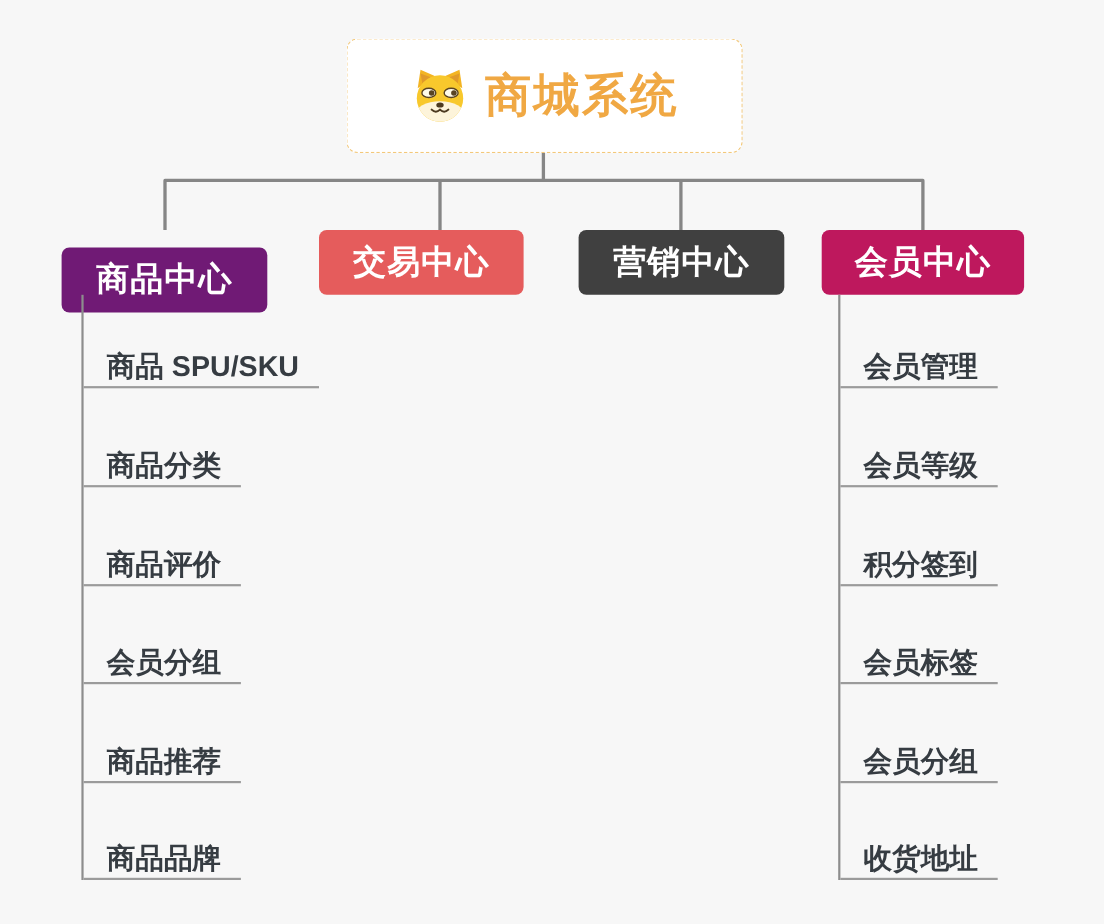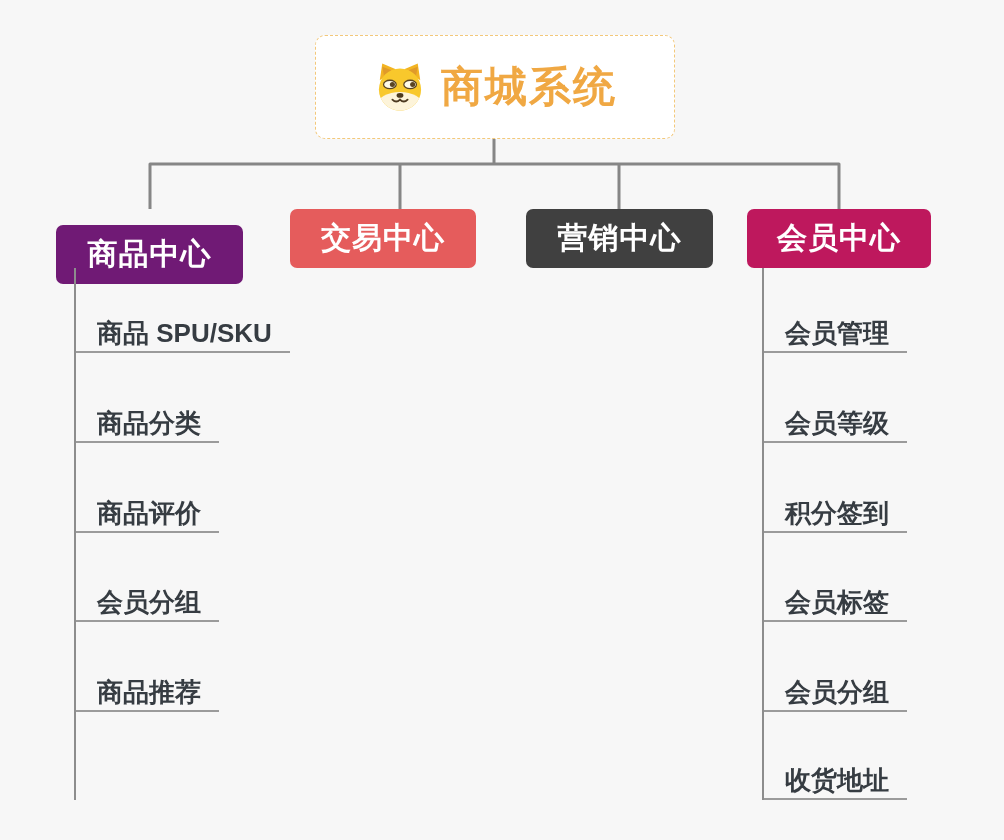--- a/index.html
+++ b/index.html
@@ -94,20 +94,21 @@
   <div class="branch b3" style="background-color: #be185d;">
     <span>会员中心</span>
   </div>
 
   <div class="col c0">
     <div class="leaf">商品 SPU/SKU</div>
     <div class="leaf">商品分类</div>
     <div class="leaf">商品评价</div>
     <div class="leaf">会员分组</div>
     <div class="leaf">商品推荐</div>
+    <div class="leaf">商品品牌</div>
   </div>
 
 
 
   <div class="col c3">
     <div class="leaf">会员管理</div>
     <div class="leaf">会员等级</div>
     <div class="leaf">积分签到</div>
     <div class="leaf">会员标签</div>
     <div class="leaf">会员分组</div>

